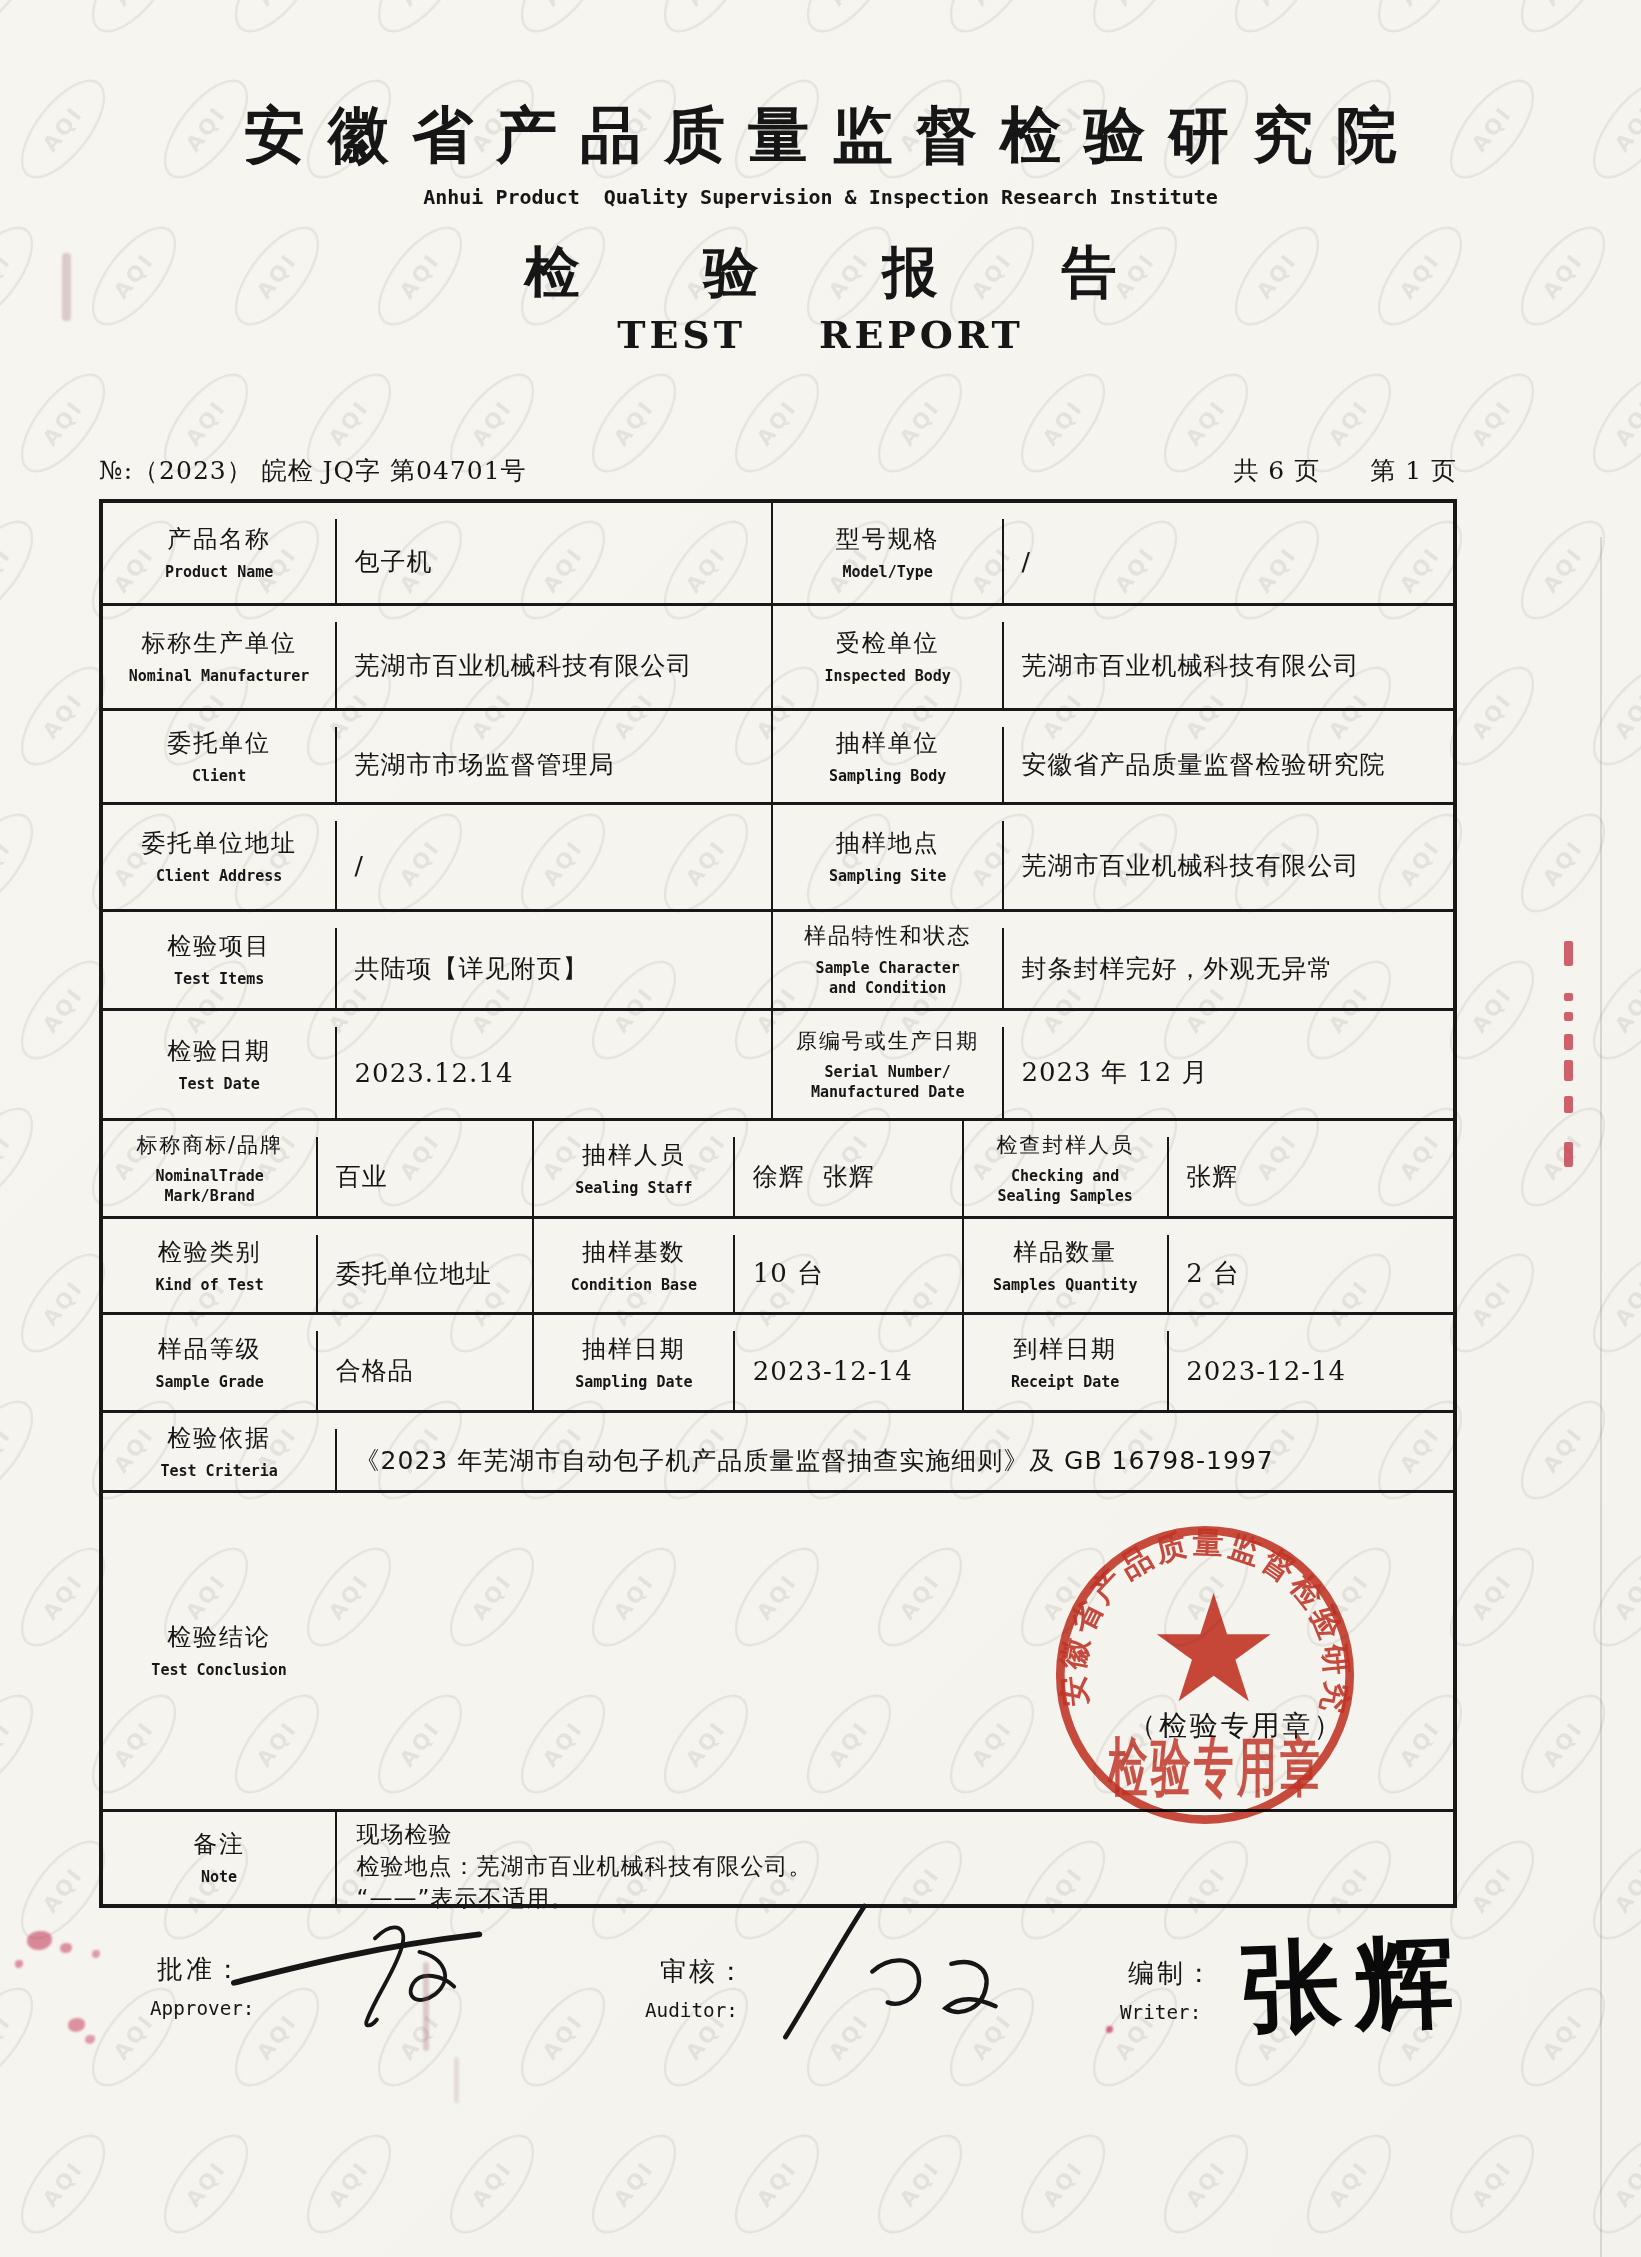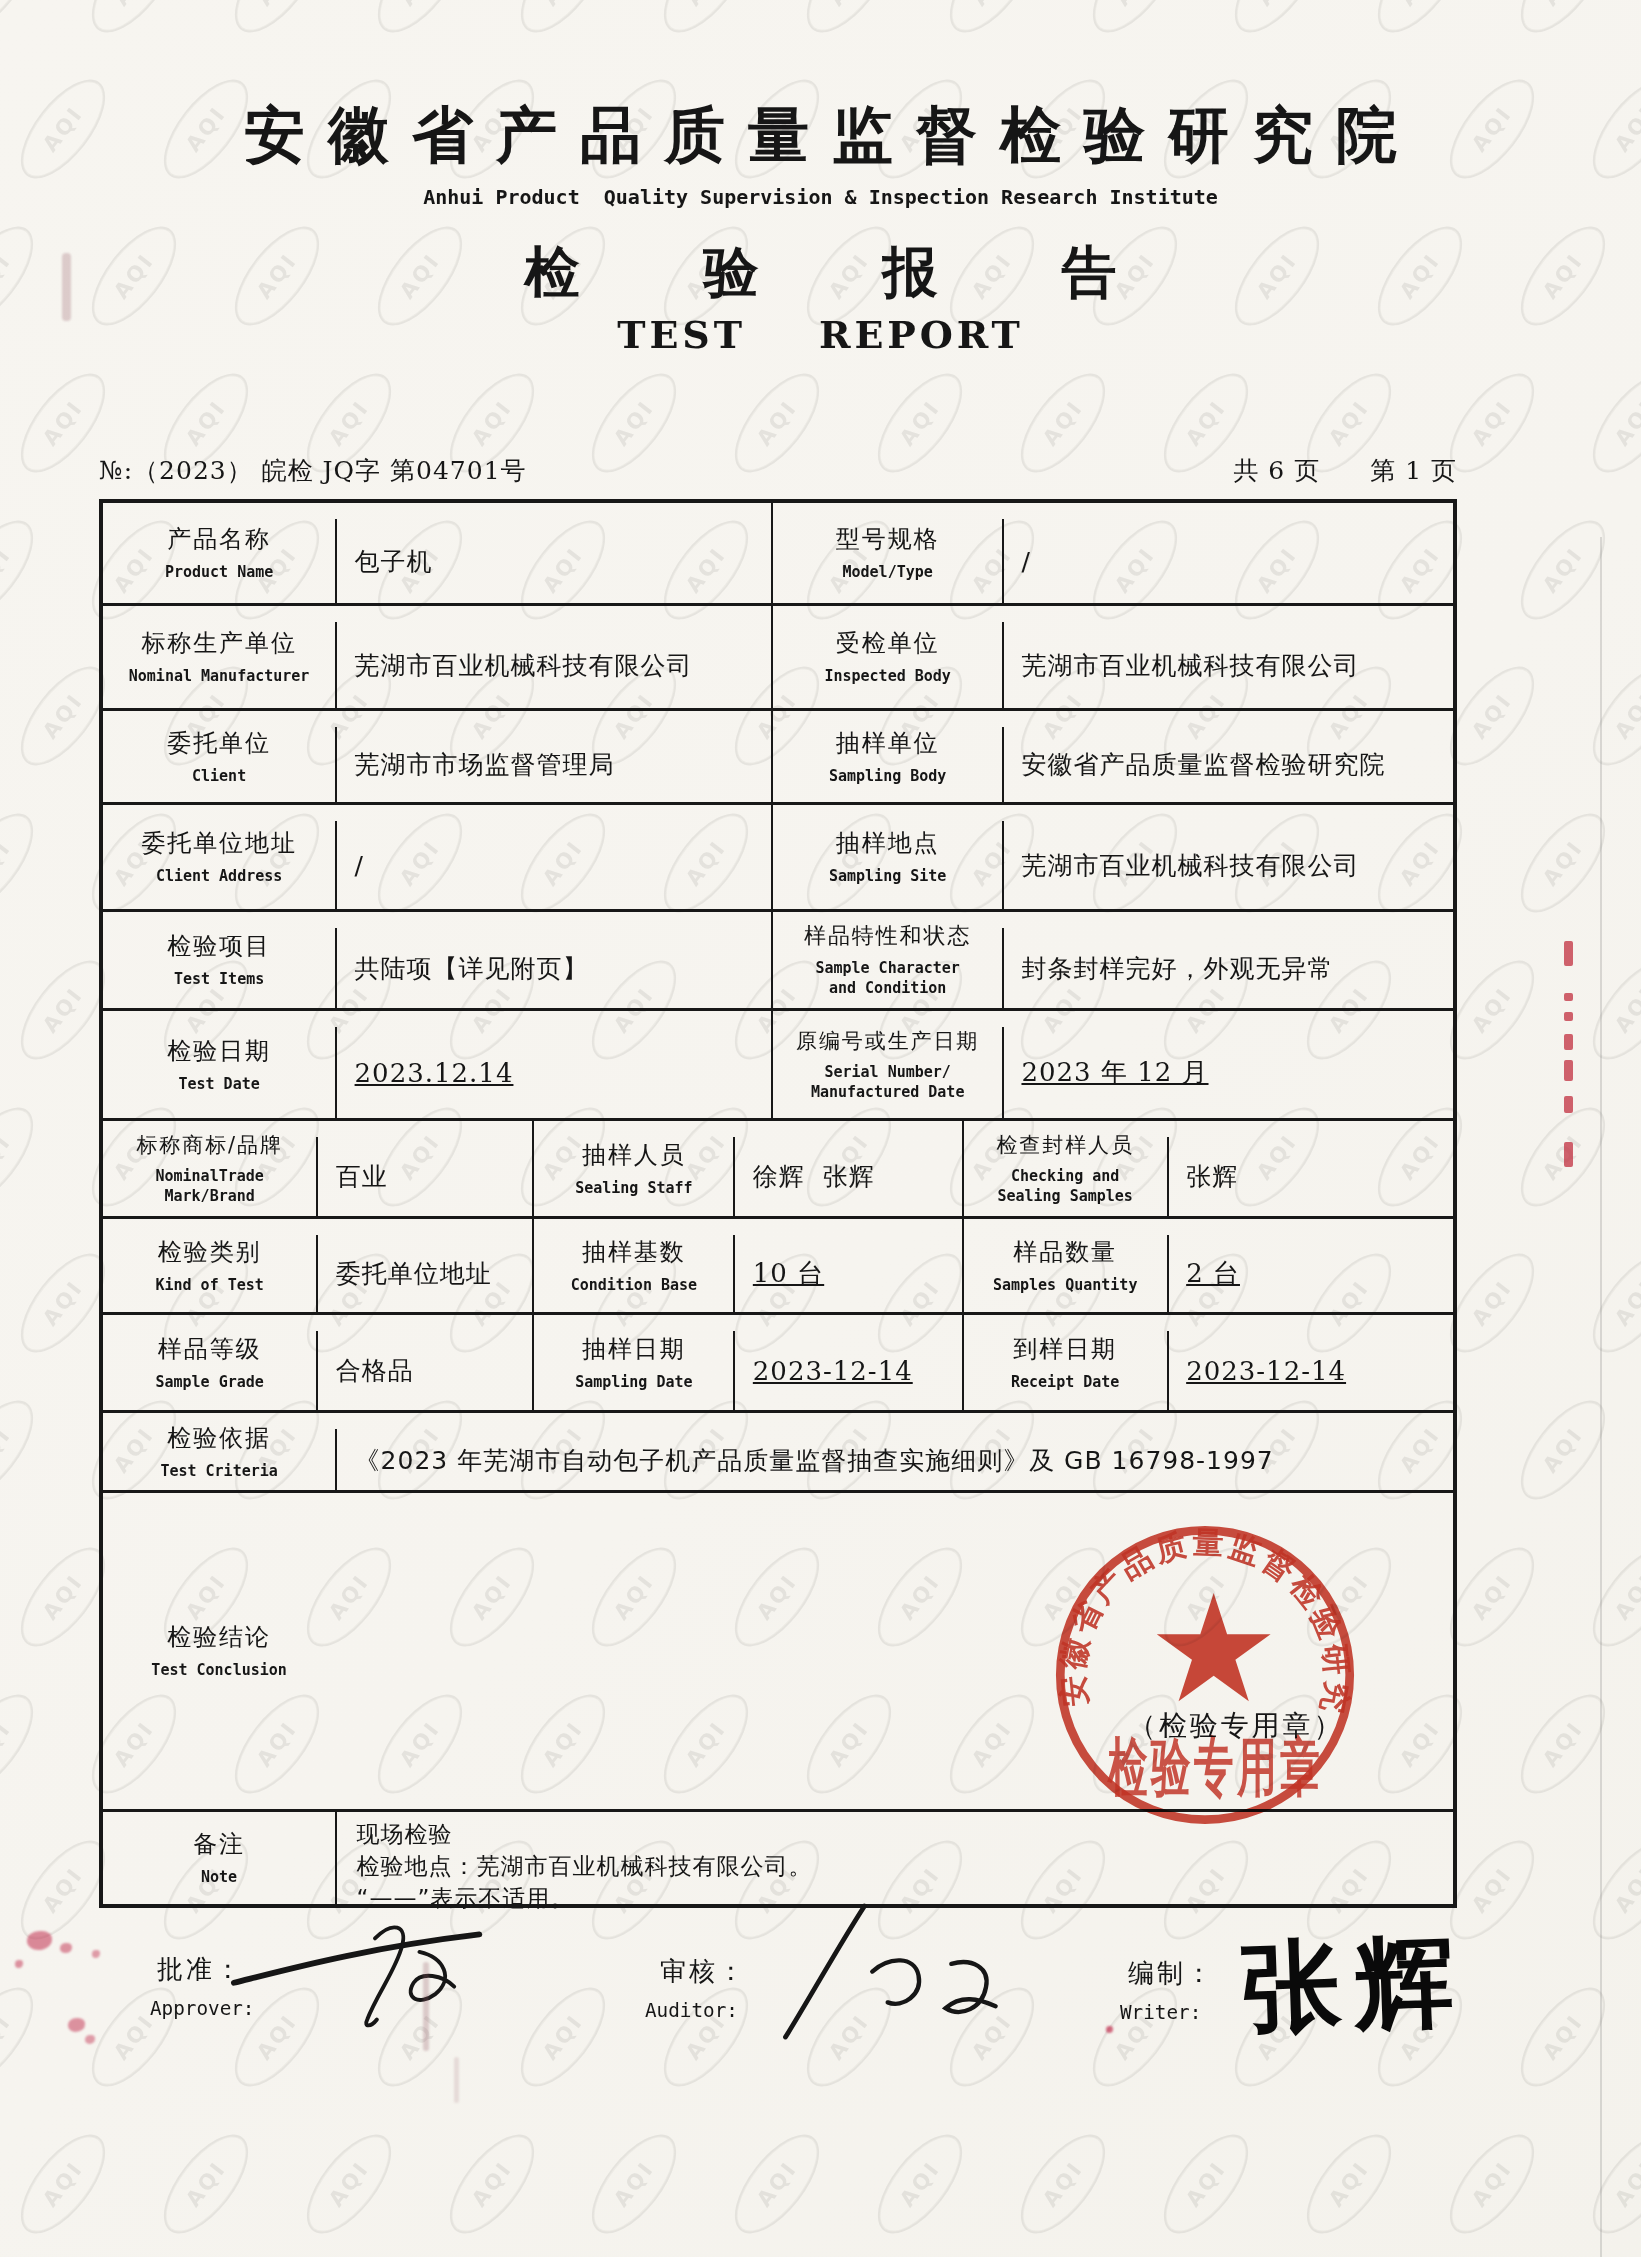--- a/index.html
+++ b/index.html
@@ -38,21 +38,21 @@
   .tbl{position:absolute;left:99px;top:499px;width:1358px;border:4.8px solid #181818;box-sizing:border-box;}
   .tr{display:flex;border-top:3.9px solid #181818;}
   .tr:first-child{border-top:none;}
   .td{border-left:2.4px solid #181818;box-sizing:border-box;display:flex;min-width:0;}
   .td:first-child{border-left:none;}
   .lbl{flex-direction:column;align-items:center;justify-content:center;text-align:center;padding:3.9px 5.8px;}
   .lbl .cn{font-size:24px;letter-spacing:1.9px;}
   .lbl .en{font-size:15px;margin-top:6.8px;white-space:pre-line;line-height:1.35;
     font-family:"DejaVu Sans Mono","Liberation Mono",monospace;font-weight:bold;}
   .val{align-items:center;padding-left:17.4px;font-size:25px;letter-spacing:1px;white-space:pre;margin-top:16px;}
-  .val.num{font-family:"DejaVu Serif","Liberation Serif",serif;font-size:26px;text-decoration:underline;}
+  .val.num{font-family:"DejaVu Serif","Liberation Serif",serif;font-size:26px;}
   .c1{flex:0 0 17.2%;} .c2{flex:0 0 32.3%;} .c3{flex:0 0 17.1%;} .c4{flex:1 1 auto;}
   .s1{flex:0 0 15.8%;} .s2{flex:0 0 16.0%;} .s3{flex:0 0 14.9%;}
   .s4{flex:0 0 16.9%;} .s5{flex:0 0 15.2%;} .s6{flex:1 1 auto;}
   .wide{flex:1 1 auto;}
   .top-align{align-items:flex-start;padding-top:15.4px;}
   .concl-cell{position:relative;flex-direction:column;align-items:flex-start;padding:13.5px 23px 0 19.3px;}
   .concl-line{font-size:25px;line-height:44px;letter-spacing:1px;}
   .issue-date{position:absolute;left:624px;bottom:21px;font-size:27px;white-space:pre;
     font-family:"DejaVu Serif","Liberation Serif",serif;}
   .note-cell{flex-direction:column;align-items:flex-start;padding:5.8px 0 0 19.3px;}

